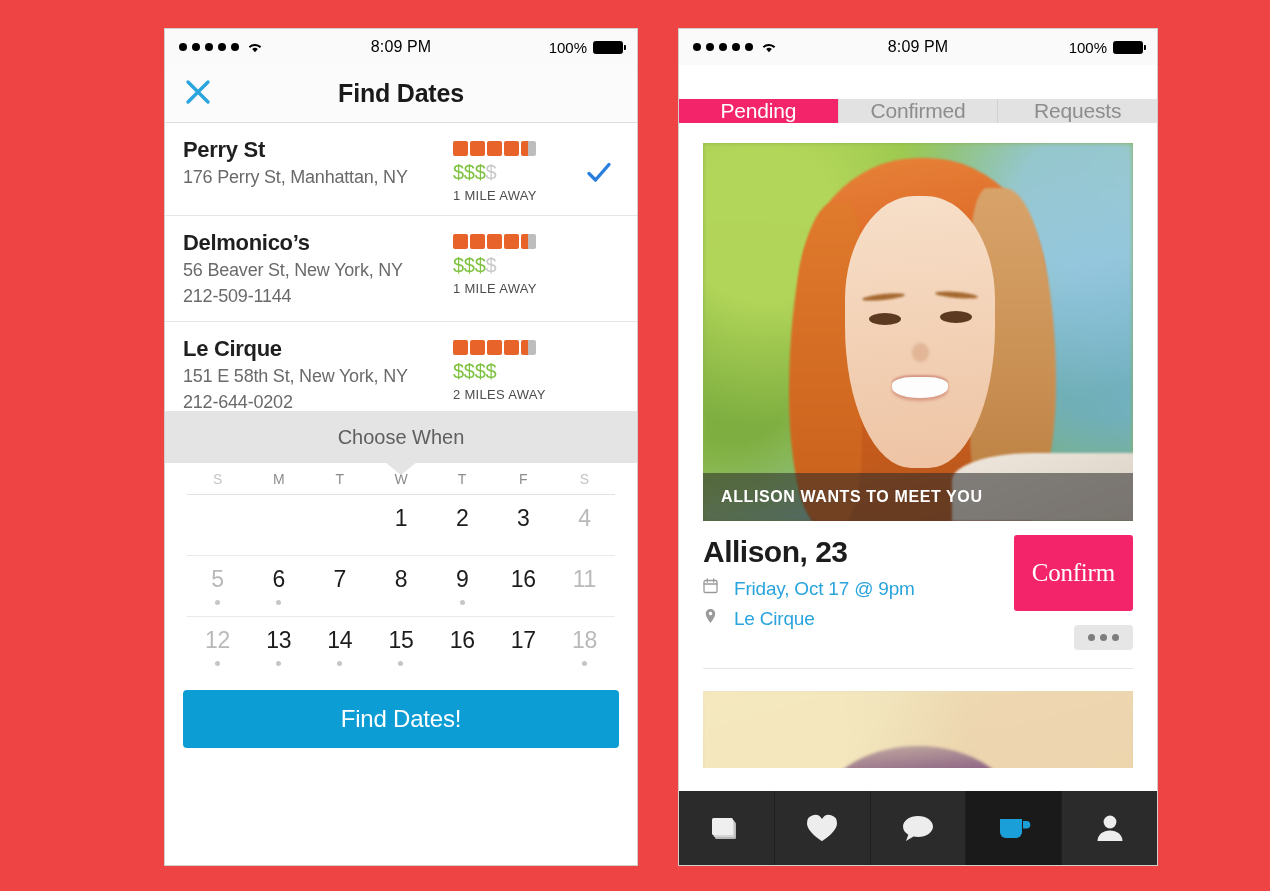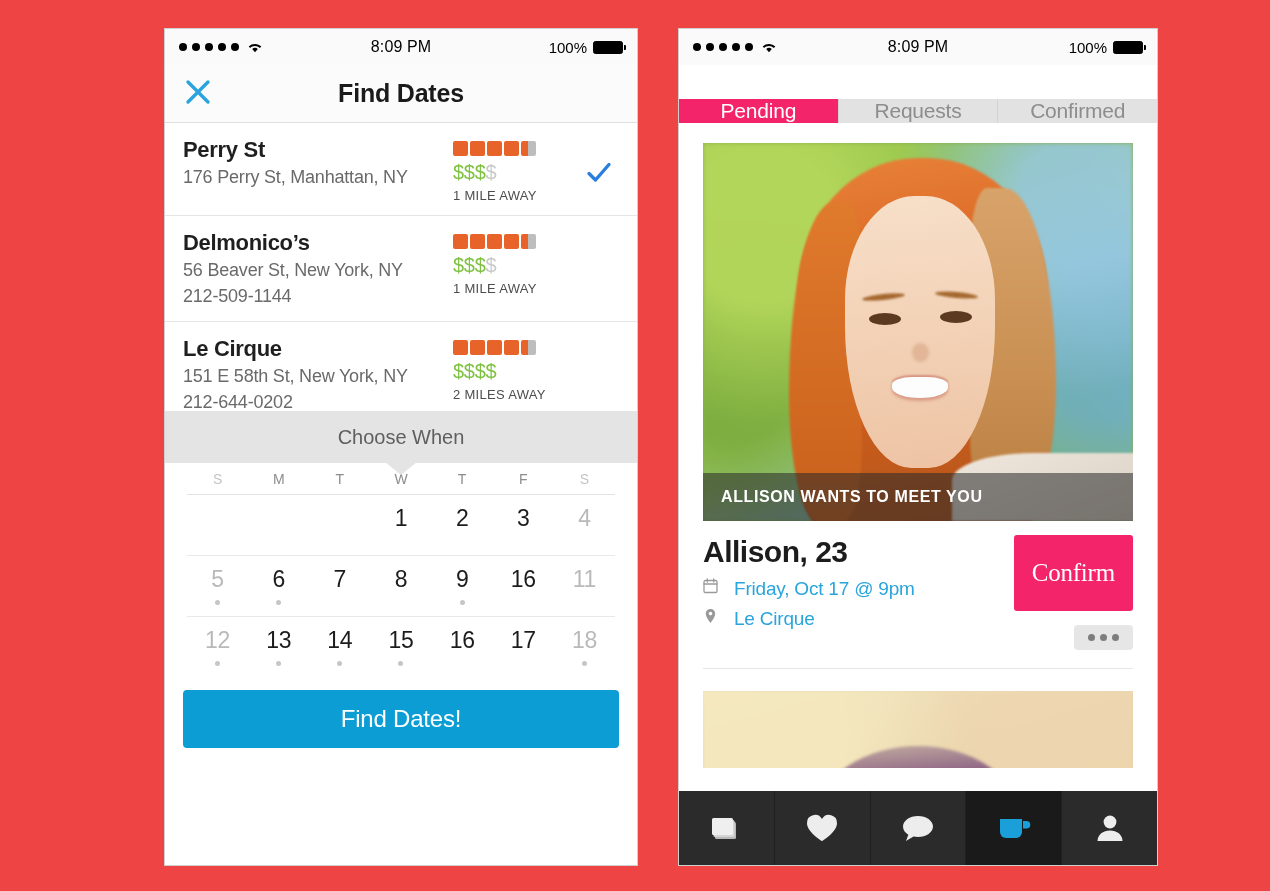--- a/index.html
+++ b/index.html
@@ -511,22 +511,22 @@
       <div class="sb-time">8:09 PM</div>
       <div class="sb-right">
         <span>100%</span>
         <span class="battery"></span>
       </div>
     </div>
 
 
     <div class="tabs">
       <div class="tab active">Pending</div>
+      <div class="tab">Confirmed</div>
       <div class="tab">Requests</div>
-      <div class="tab">Confirmed</div>
     </div>
 
     <div class="feed">
 
       <div class="card">
         <div class="card-photo">
           <div class="photo-bg"></div>
           <div class="portrait">
             <div class="hair-back"></div>
             <div class="hair-side-l"></div>

